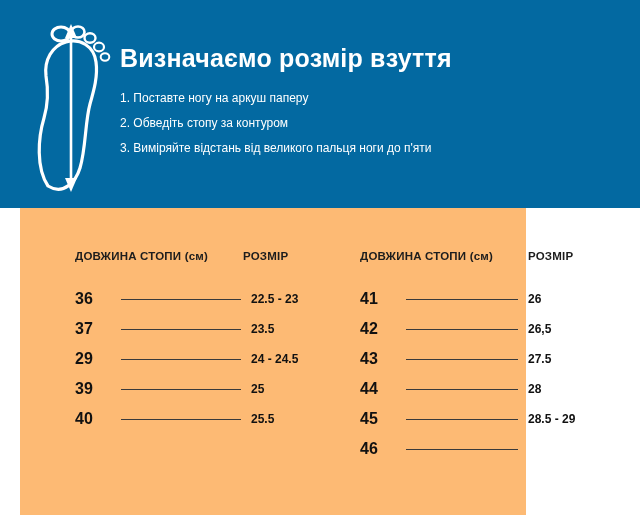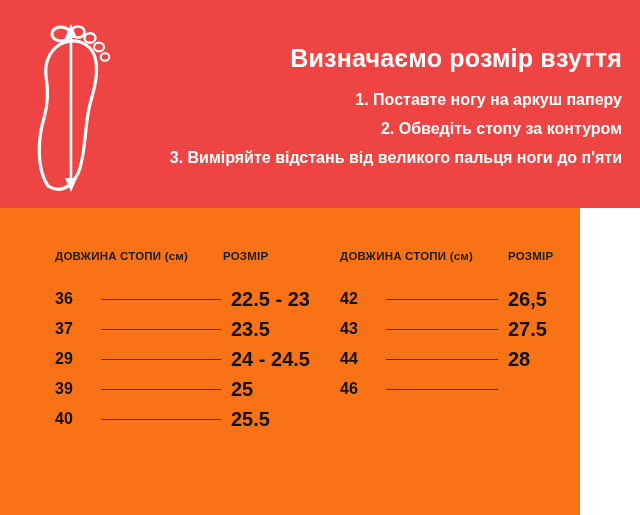--- a/index.html
+++ b/index.html
@@ -18,24 +18,23 @@
     width: 640px;
     height: 515px;
     background: #ffffff;
   }
 
   
   .header {
     position: relative;
     width: 640px;
     height: 208px;
-    background: #ef4444;
+    background: #0369a1;
     overflow: hidden;
     box-sizing: border-box;
-    text-align: right;
   }
   .foot-art {
     position: absolute;
     left: 28px;
     top: 18px;
     width: 90px;
     height: 180px;
   }
   .header-text {
     position: absolute;
@@ -46,32 +45,33 @@
   .title {
     color: #ffffff;
     font-size: 25px;
     font-weight: bold;
     letter-spacing: 0.2px;
     margin: 0 0 18px 0;
     white-space: nowrap;
   }
   .step {
     color: #ffffff;
-    font-size: 16px;
-    font-weight: bold;
+    font-size: 12px;
+    font-weight: normal;
     margin: 0 0 11px 0;
     white-space: nowrap;
   }
 
   
   .body {
     position: relative;
-    width: 580px;
+    width: 506px;
     height: 307px;
-    background: #f97316;
+    background: #fdba74;
+    margin-left: 20px;
   }
 
   .col {
     position: absolute;
     top: 42px;
   }
   .col-left { left: 55px; width: 260px; }
   .col-right { left: 340px; width: 260px; }
 
   .col-head {
@@ -109,21 +109,21 @@
   }
   .row .dash {
     flex: 0 0 auto;
     width: 120px;
     height: 1px;
     background: #3a3a3a;
     margin-right: 10px;
     margin-left: 2px;
   }
   .row .cm {
-    font-size: 20px;
+    font-size: 12px;
     font-weight: bold;
     color: #111111;
     white-space: nowrap;
   }
 
   
   .col-right .row .dash { width: 112px; }
 
   .footnote {
     position: absolute;
@@ -201,33 +201,43 @@
       </div>
     </div>
 
     <div class="col col-right">
       <div class="col-head">
         <span class="h-len">ДОВЖИНА СТОПИ (см)</span>
         <span class="h-size">РОЗМІР</span>
       </div>
 
       <div class="row">
+        <span class="eu">41</span>
+        <span class="dash"></span>
+        <span class="cm">26</span>
+      </div>
+      <div class="row">
         <span class="eu">42</span>
         <span class="dash"></span>
         <span class="cm">26,5</span>
       </div>
       <div class="row">
         <span class="eu">43</span>
         <span class="dash"></span>
         <span class="cm">27.5</span>
       </div>
       <div class="row">
         <span class="eu">44</span>
         <span class="dash"></span>
         <span class="cm">28</span>
+      </div>
+      <div class="row">
+        <span class="eu">45</span>
+        <span class="dash"></span>
+        <span class="cm">28.5 - 29</span>
       </div>
       <div class="row">
         <span class="eu">46</span>
         <span class="dash"></span>
       </div>
     </div>
 
   </div>
 </div>
 

